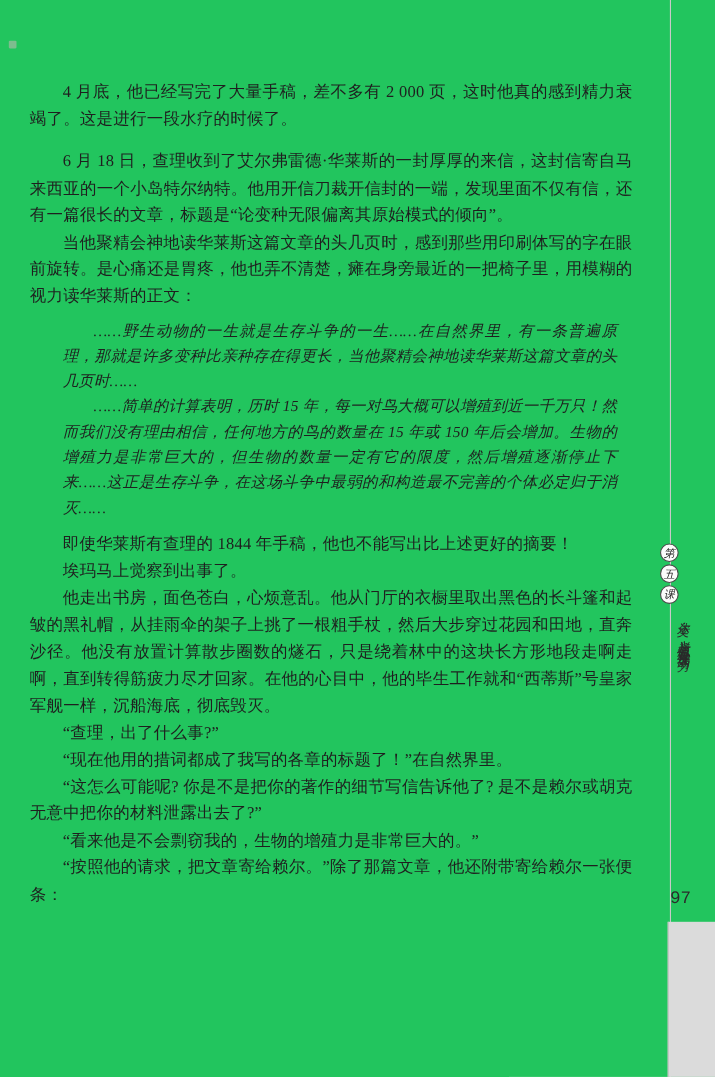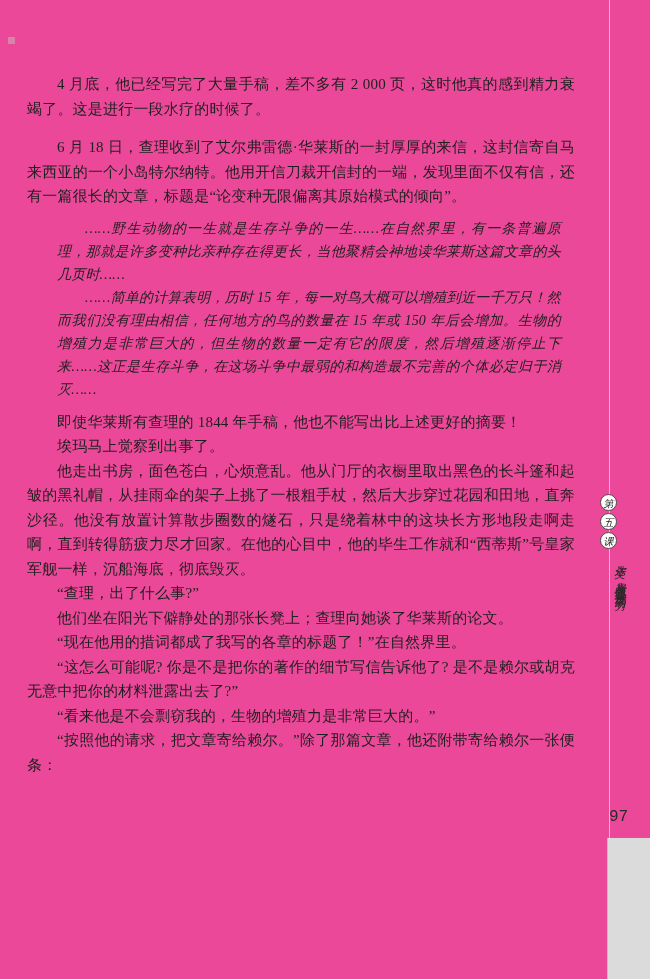--- a/index.html
+++ b/index.html
@@ -4,21 +4,21 @@
 <style>
   html, body {
     margin: 0;
     padding: 0;
     background: #f4f4f2;
   }
   .page {
     position: relative;
     width: 650px;
     height: 979px;
-    background: #ec4899;
+    background: #22c55e;
     overflow: hidden;
     font-family: "Liberation Serif", "DejaVu Serif", serif;
     color: #1f1f1f;
   }
   
   .ink-smudge {
     position: absolute;
     left: 8px;
     top: 37px;
     width: 7px;
@@ -118,27 +118,27 @@
 </head>
 <body>
 
 <div class="page">
 
   <div class="ink-smudge"></div>
 
   <main class="text-col">
     <p class="body gap-after">4 月底，他已经写完了大量手稿，差不多有 2 000 页，这时他真的感到精力衰竭了。这是进行一段水疗的时候了。</p>
     <p class="body">6 月 18 日，查理收到了艾尔弗雷德·华莱斯的一封厚厚的来信，这封信寄自马来西亚的一个小岛特尔纳特。他用开信刀裁开信封的一端，发现里面不仅有信，还有一篇很长的文章，标题是“论变种无限偏离其原始模式的倾向”。</p>
+    <p class="body">当他聚精会神地读华莱斯这篇文章的头几页时，感到那些用印刷体写的字在眼前旋转。是心痛还是胃疼，他也弄不清楚，瘫在身旁最近的一把椅子里，用模糊的视力读华莱斯的正文：</p>
     <p class="quote quote-first">……野生动物的一生就是生存斗争的一生……在自然界里，有一条普遍原理，那就是许多变种比亲种存在得更长，当他聚精会神地读华莱斯这篇文章的头几页时……</p>
     <p class="quote quote-last">……简单的计算表明，历时 15 年，每一对鸟大概可以增殖到近一千万只！然而我们没有理由相信，任何地方的鸟的数量在 15 年或 150 年后会增加。生物的增殖力是非常巨大的，但生物的数量一定有它的限度，然后增殖逐渐停止下来……这正是生存斗争，在这场斗争中最弱的和构造最不完善的个体必定归于消灭……</p>
     <p class="body">即使华莱斯有查理的 1844 年手稿，他也不能写出比上述更好的摘要！</p>
     <p class="body">埃玛马上觉察到出事了。</p>
     <p class="body">他走出书房，面色苍白，心烦意乱。他从门厅的衣橱里取出黑色的长斗篷和起皱的黑礼帽，从挂雨伞的架子上挑了一根粗手杖，然后大步穿过花园和田地，直奔沙径。他没有放置计算散步圈数的燧石，只是绕着林中的这块长方形地段走啊走啊，直到转得筋疲力尽才回家。在他的心目中，他的毕生工作就和“西蒂斯”号皇家军舰一样，沉船海底，彻底毁灭。</p>
     <p class="body">“查理，出了什么事?”</p>
-    <p class="body">他们坐在阳光下僻静处的那张长凳上；查理向她谈了华莱斯的论文。</p>
     <p class="body">“现在他用的措词都成了我写的各章的标题了！”在自然界里。</p>
     <p class="body">“这怎么可能呢? 你是不是把你的著作的细节写信告诉他了? 是不是赖尔或胡克无意中把你的材料泄露出去了?”</p>
     <p class="body">“看来他是不会剽窃我的，生物的增殖力是非常巨大的。”</p>
     <p class="body">“按照他的请求，把文章寄给赖尔。”除了那篇文章，他还附带寄给赖尔一张便条：</p>
 
   </main>
 
   <div class="divider"></div>
 
   <div class="lesson-badge">

